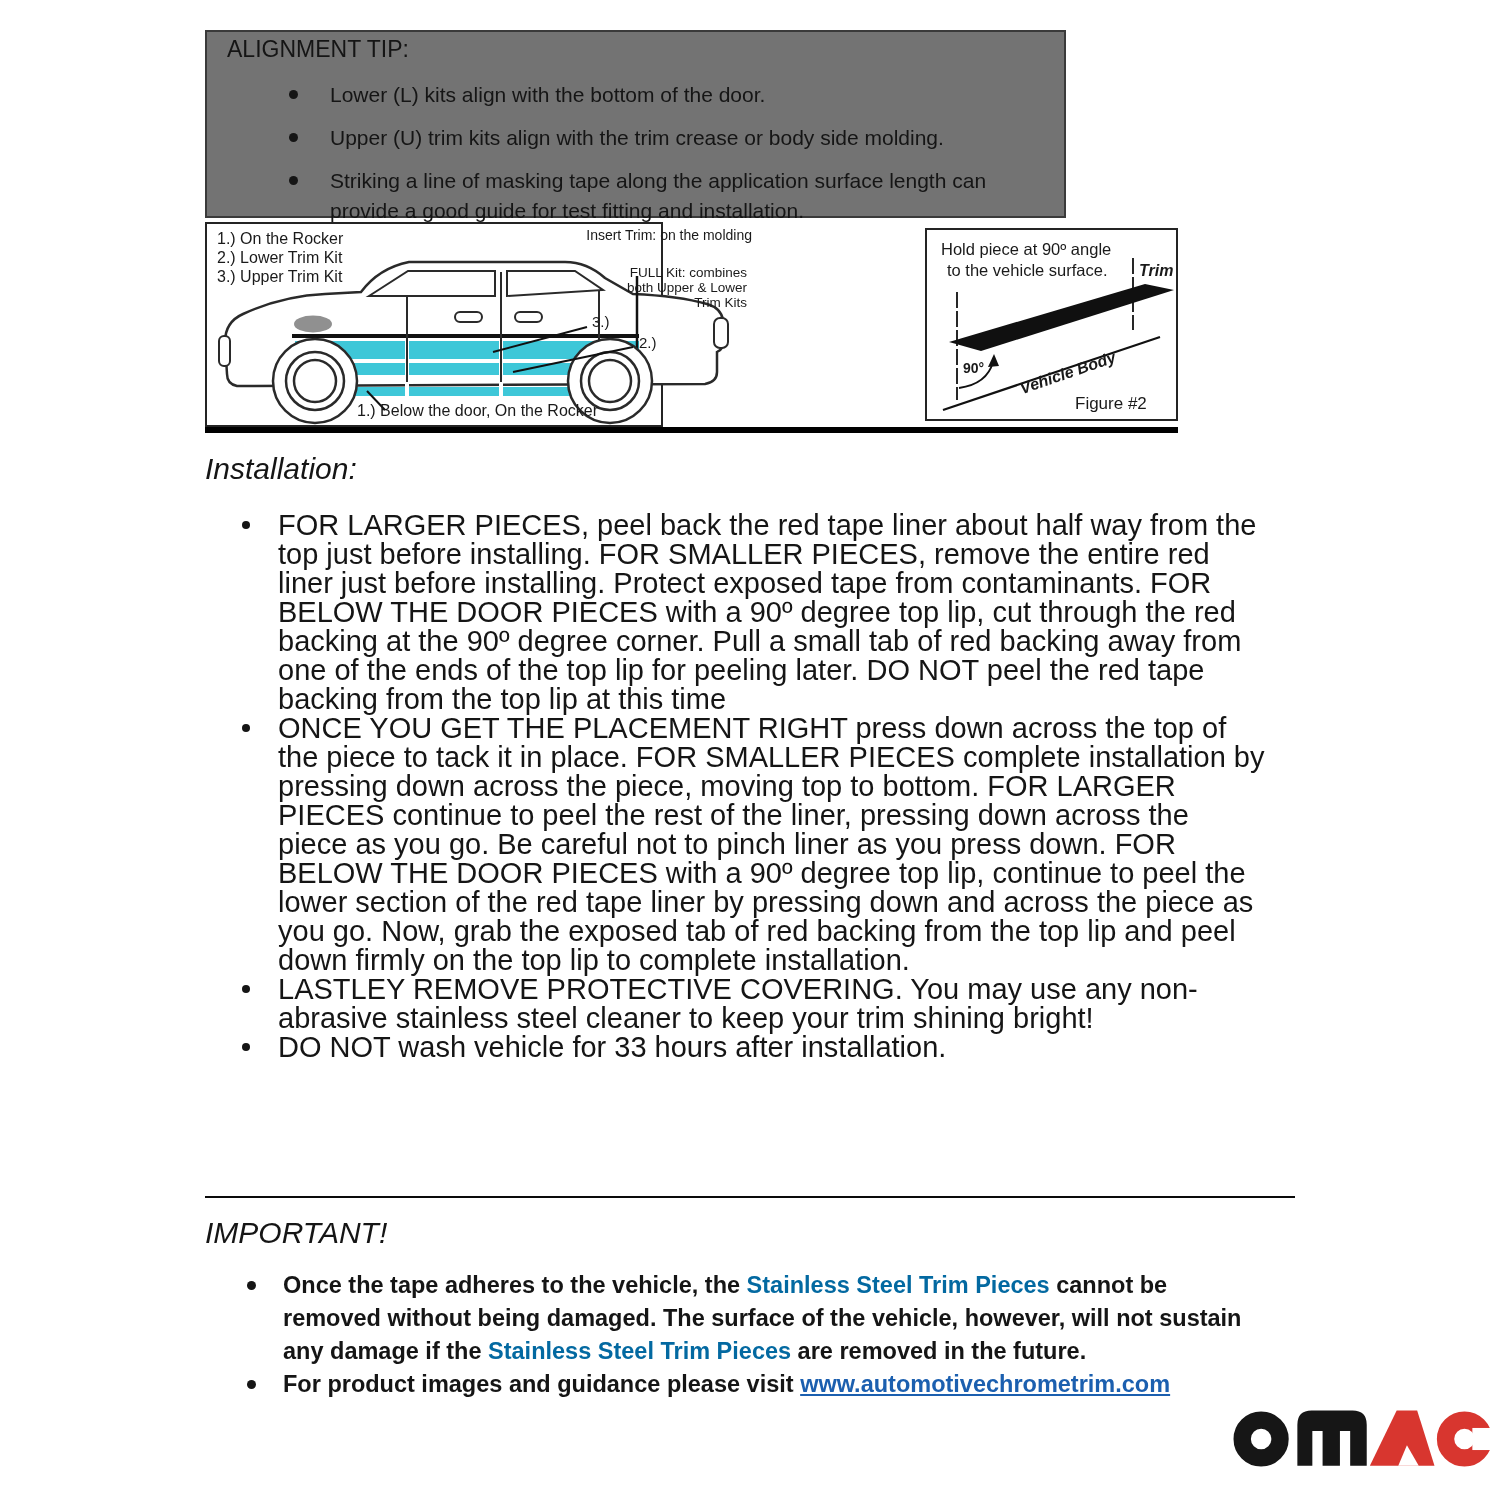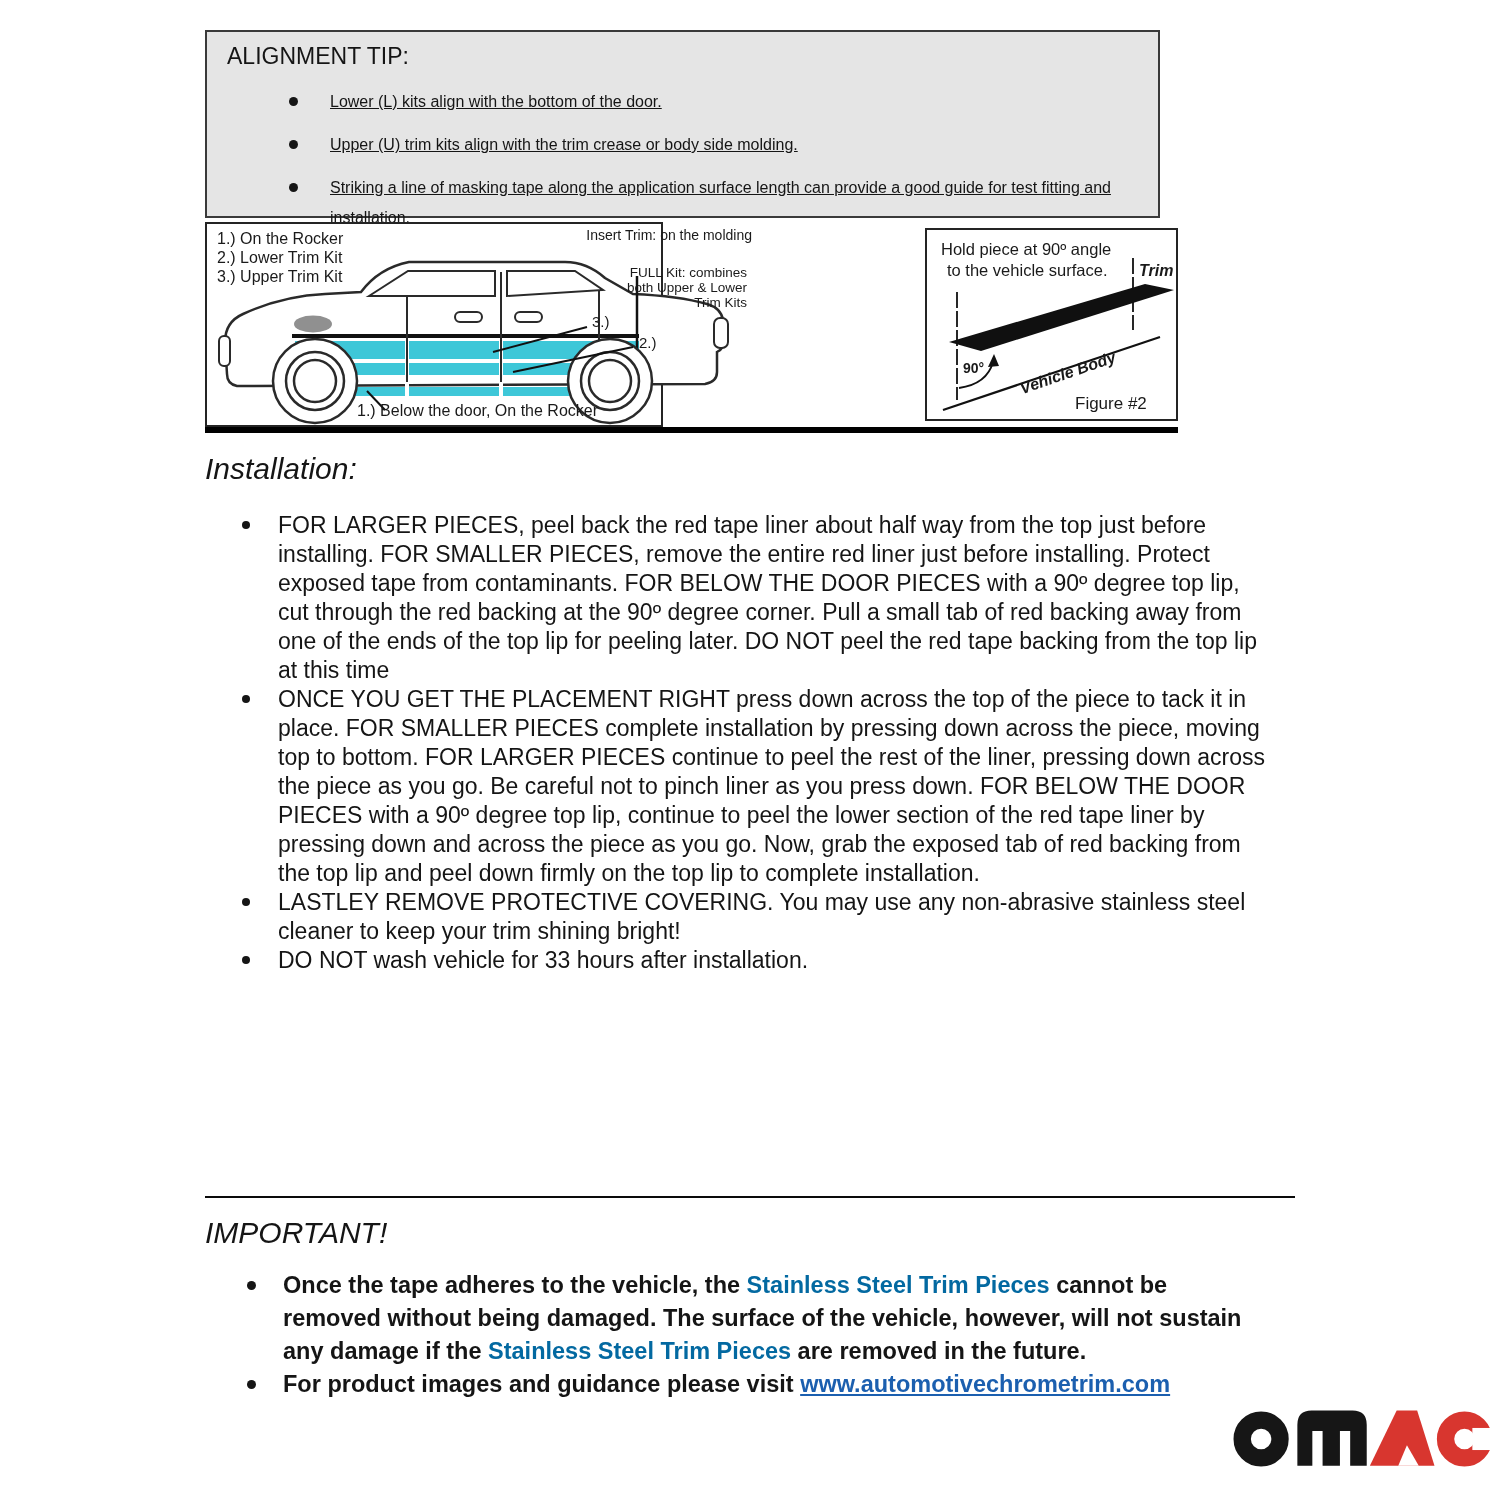--- a/index.html
+++ b/index.html
@@ -8,33 +8,32 @@
     position:relative;
     width:1500px; height:1500px;
     font-family:"Liberation Sans", sans-serif;
     color:#151515;
     overflow:hidden;
   }
 
   
   .tip-box {
     position:absolute; left:205px; top:30px;
-    width:955px; height:188px;
-    background:#e5e5e5;
+    width:861px; height:188px;
+    background:#737373;
     border:2px solid #3a3a3a;
-    padding:11px 20px 0 20px;
+    padding:4px 20px 0 20px;
   }
   .tip-title { font-size:23px; }
   .tip-list { list-style:none; margin-top:17px; }
   .tip-list li {
     position:relative;
     padding-left:103px;
-    font-size:16px; line-height:30px;
+    font-size:21px; line-height:30px;
     margin-bottom:13px;
-    text-decoration:underline;
   }
   .tip-list li::before {
     content:""; position:absolute;
     left:62px; top:10px;
     width:9px; height:9px; border-radius:50%;
     background:#151515;
   }
 
   
   .car-box {
@@ -55,21 +54,21 @@
 
   
   .installation { position:absolute; left:205px; top:452px; width:1060px; }
   .section-title {
     font-size:30px; font-style:italic;
     font-weight:normal;
   }
   .inst-list { list-style:none; margin-top:25px; }
   .inst-list li {
     position:relative; padding-left:73px;
-    font-size:23px; line-height:29px;
+    font-size:29px; line-height:29px;
   }
   .inst-list li::before {
     content:""; position:absolute;
     left:37px; top:10px;
     width:8px; height:8px; border-radius:50%;
     background:#151515;
   }
 
   
   .divider {

